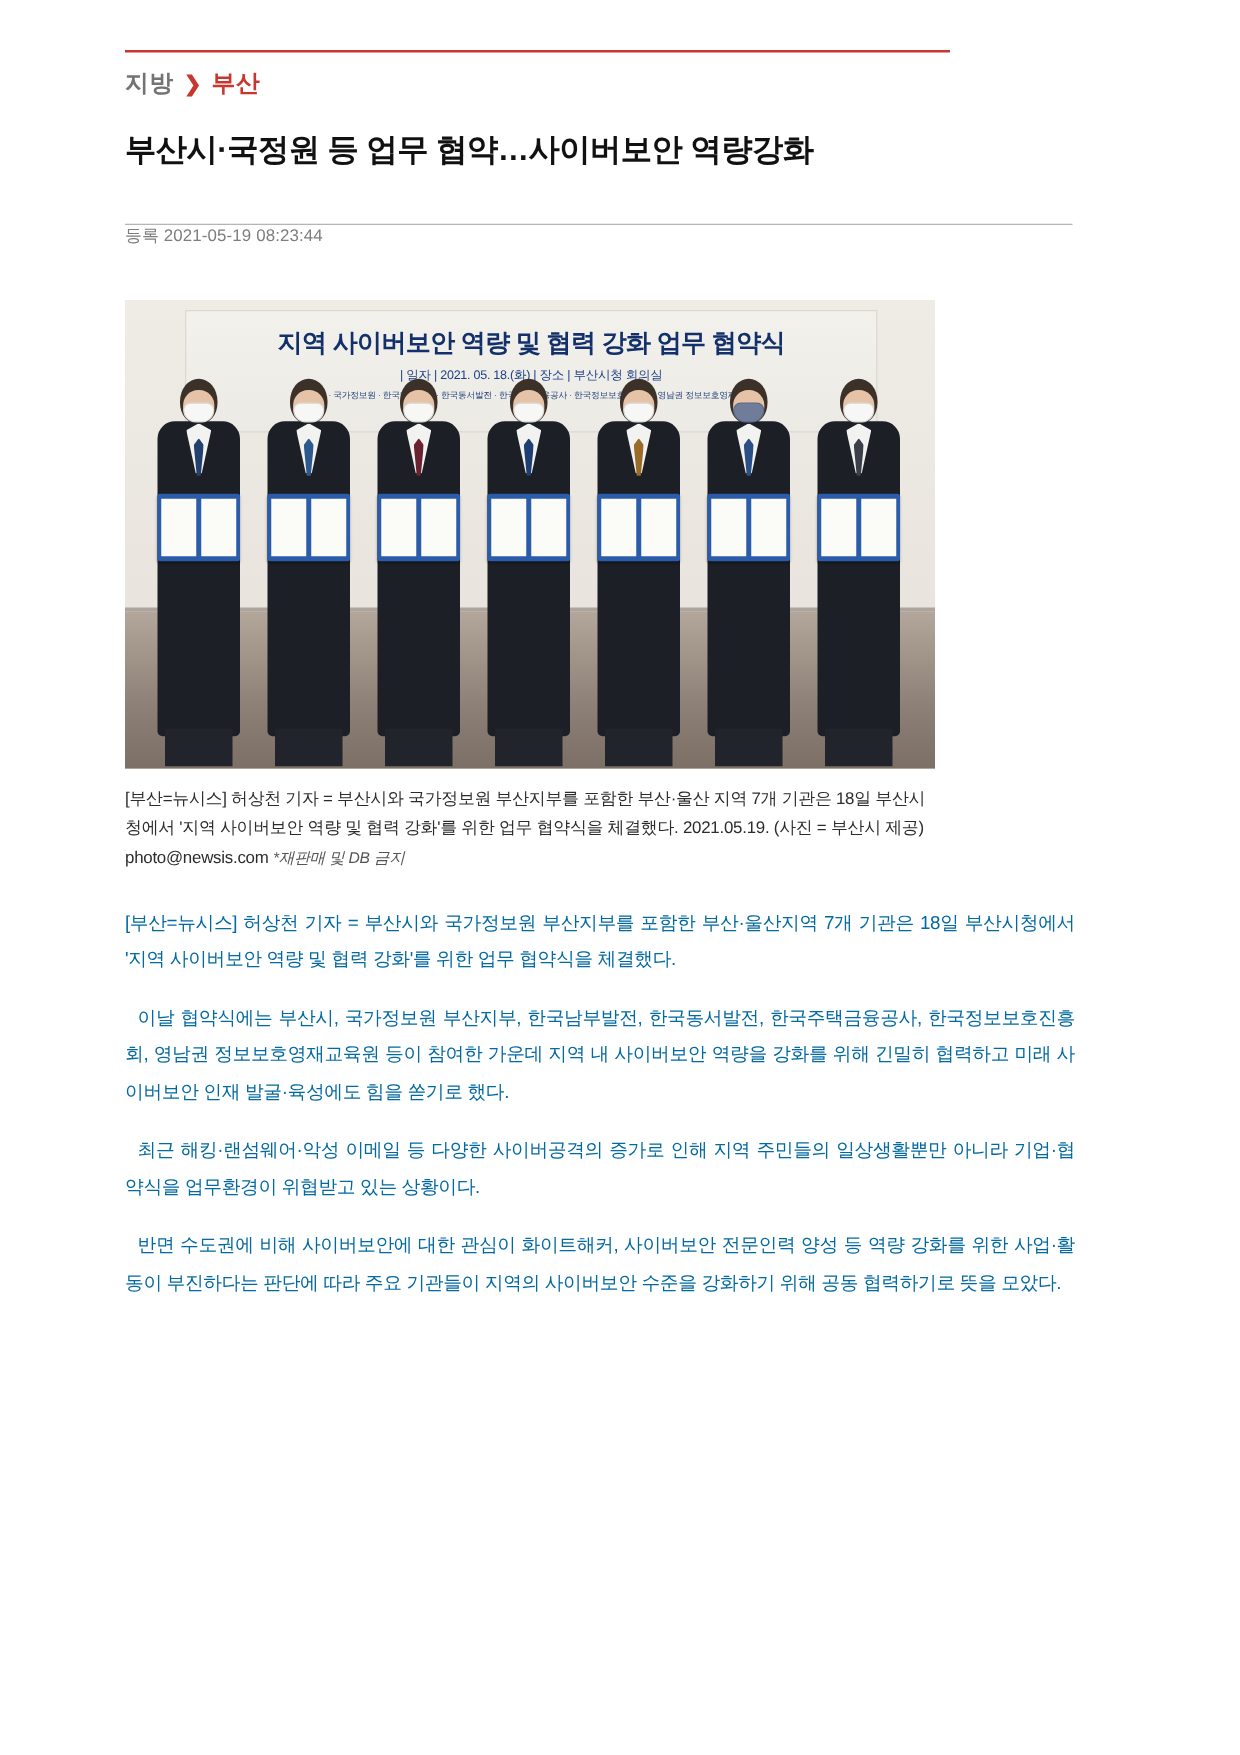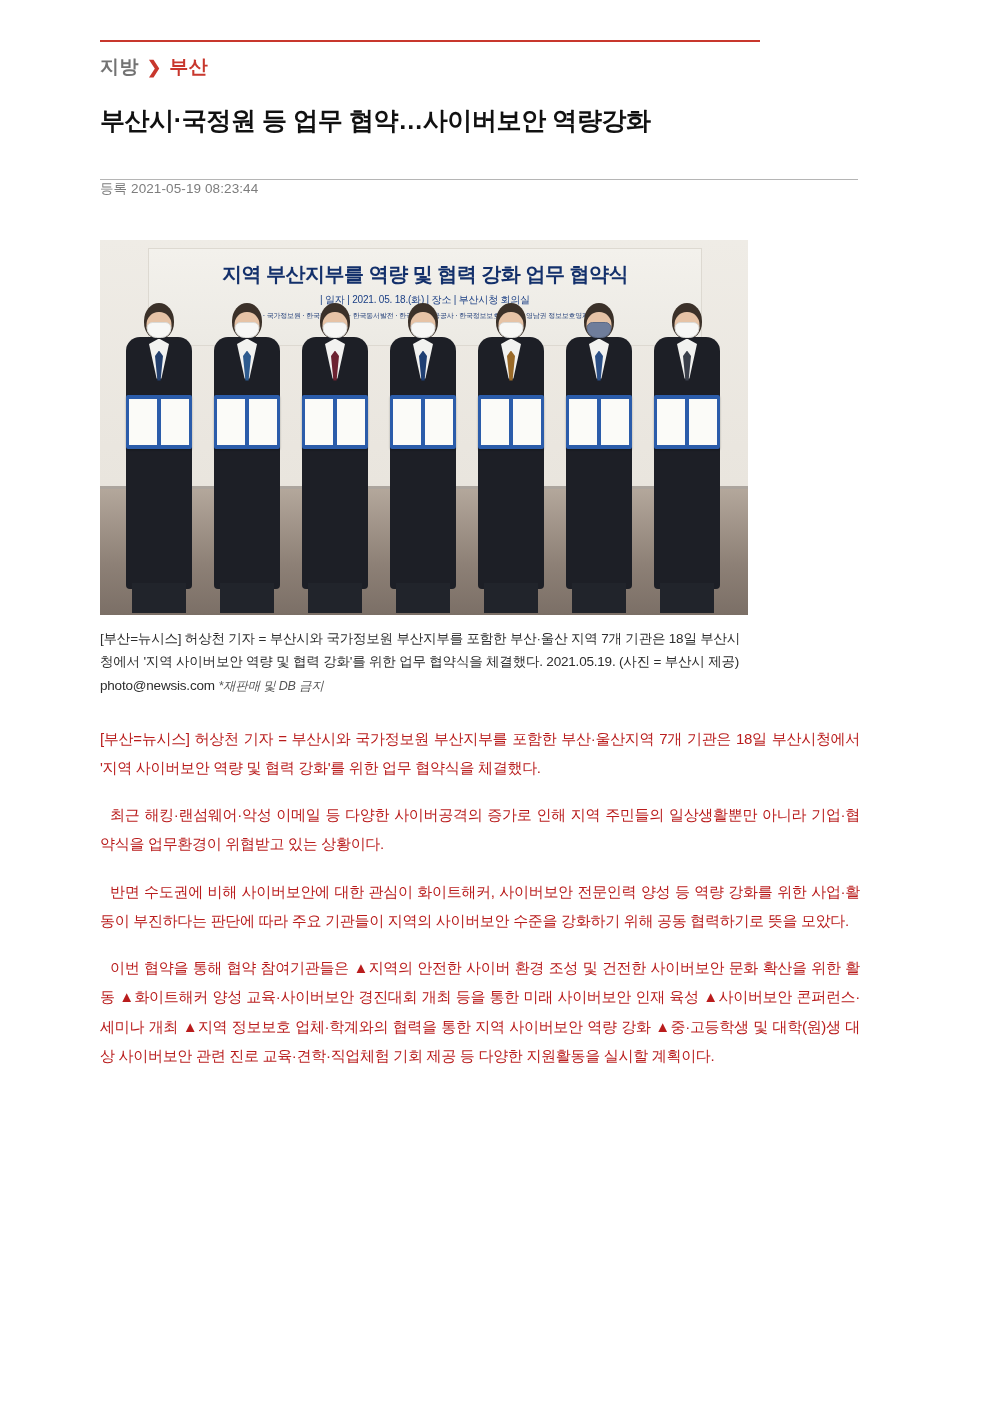--- a/index.html
+++ b/index.html
@@ -229,21 +229,21 @@
   }
 
   .body-text {
     margin-top: 26px;
     width: 760px;
   }
   .body-text p {
     margin: 0 0 18px 0;
     font-size: 15px;
     line-height: 1.95;
-    color: #b91c1c;
+    color: #0369a1;
     letter-spacing: -0.3px;
     text-align: justify;
   }
   .body-text p.indent {
     text-indent: 10px;
   }
 </style>
 </head>
 <body>
 
@@ -262,21 +262,21 @@
 
     <div class="meta-rule"></div>
 
     <div class="timestamp">등록 2021-05-19 08:23:44</div>
 
     <div class="figure">
       <div class="photo">
         <div class="ph-wall"></div>
 
         <div class="ph-banner">
-          <div class="ph-banner-title">지역 부산지부를 역량 및 협력 강화 업무 협약식</div>
+          <div class="ph-banner-title">지역 사이버보안 역량 및 협력 강화 업무 협약식</div>
           <div class="ph-banner-sub">| 일자 | 2021. 05. 18.(화)   | 장소 | 부산시청 회의실</div>
           <div class="ph-banner-sub2">부산시 · 국가정보원 · 한국남부발전 · 한국동서발전 · 한국주택금융공사 · 한국정보보호진흥회 · 영남권 정보보호영재교육원</div>
         </div>
 
         <div class="ph-floor-line"></div>
         <div class="ph-floor"></div>
 
         <div class="person" style="left:22px;">
           <div class="p-head"></div>
           <div class="p-face"></div>
@@ -356,19 +356,19 @@
       </div>
 
       <div class="caption">
         <span>[부산=뉴시스] 허상천 기자 = 부산시와 국가정보원 부산지부를 포함한 부산·울산 지역 7개 기관은 18일 부산시청에서 '지역 사이버보안 역량 및 협력 강화'를 위한 업무 협약식을 체결했다. 2021.05.19. (사진 = 부산시 제공) photo@newsis.com</span>
         <span class="note">*재판매 및 DB 금지</span>
       </div>
     </div>
 
     <div class="body-text">
       <p>[부산=뉴시스] 허상천 기자 = 부산시와 국가정보원 부산지부를 포함한 부산·울산지역 7개 기관은 18일 부산시청에서 '지역 사이버보안 역량 및 협력 강화'를 위한 업무 협약식을 체결했다.</p>
+      <p class="indent">이날 협약식에는 부산시, 국가정보원 부산지부, 한국남부발전, 한국동서발전, 한국주택금융공사, 한국정보보호진흥회, 영남권 정보보호영재교육원 등이 참여한 가운데 지역 내 사이버보안 역량을 강화를 위해 긴밀히 협력하고 미래 사이버보안 인재 발굴·육성에도 힘을 쏟기로 했다.</p>
       <p class="indent">최근 해킹·랜섬웨어·악성 이메일 등 다양한 사이버공격의 증가로 인해 지역 주민들의 일상생활뿐만 아니라 기업·협약식을 업무환경이 위협받고 있는 상황이다.</p>
       <p class="indent">반면 수도권에 비해 사이버보안에 대한 관심이 화이트해커, 사이버보안 전문인력 양성 등 역량 강화를 위한 사업·활동이 부진하다는 판단에 따라 주요 기관들이 지역의 사이버보안 수준을 강화하기 위해 공동 협력하기로 뜻을 모았다.</p>
-      <p class="indent">이번 협약을 통해 협약 참여기관들은 ▲지역의 안전한 사이버 환경 조성 및 건전한 사이버보안 문화 확산을 위한 활동 ▲화이트해커 양성 교육·사이버보안 경진대회 개최 등을 통한 미래 사이버보안 인재 육성 ▲사이버보안 콘퍼런스·세미나 개최 ▲지역 정보보호 업체·학계와의 협력을 통한 지역 사이버보안 역량 강화 ▲중·고등학생 및 대학(원)생 대상 사이버보안 관련 진로 교육·견학·직업체험 기회 제공 등 다양한 지원활동을 실시할 계획이다.</p>
     </div>
 
   </div>
 </div>
 
 </body></html>

